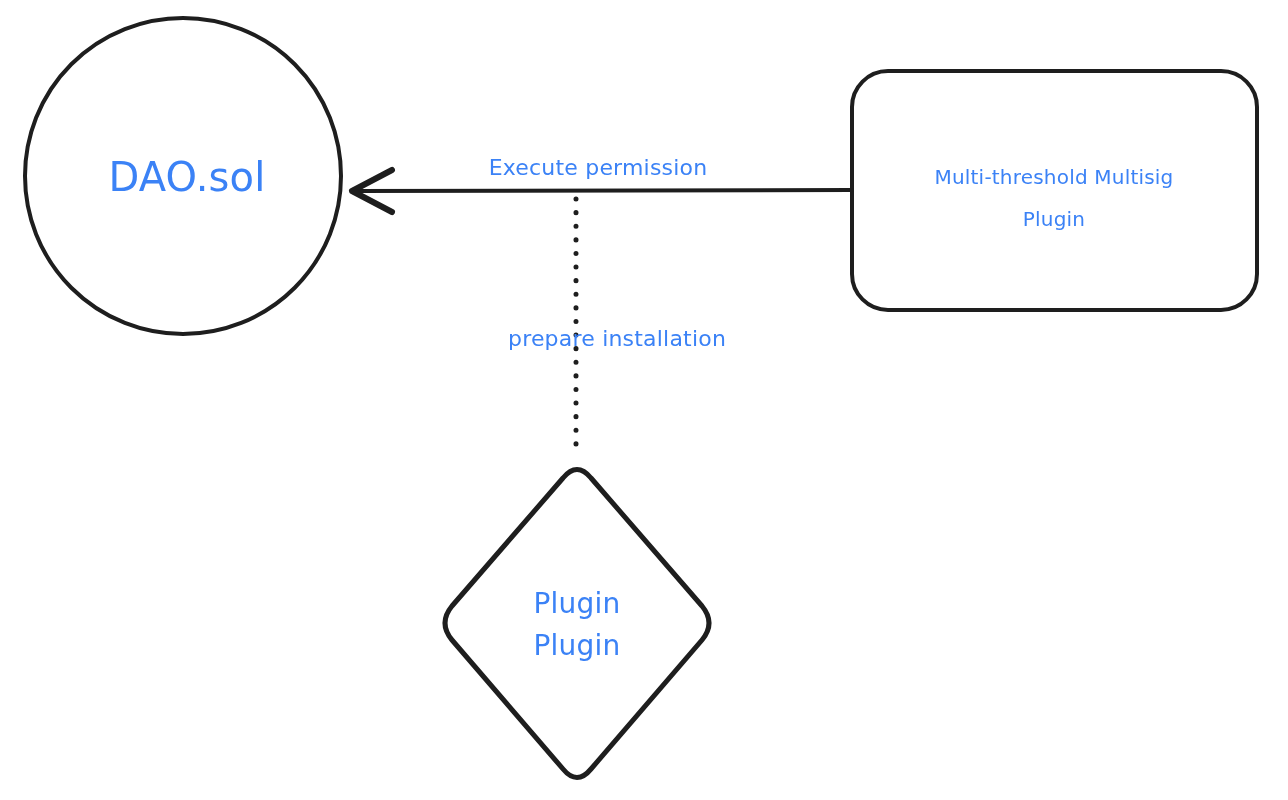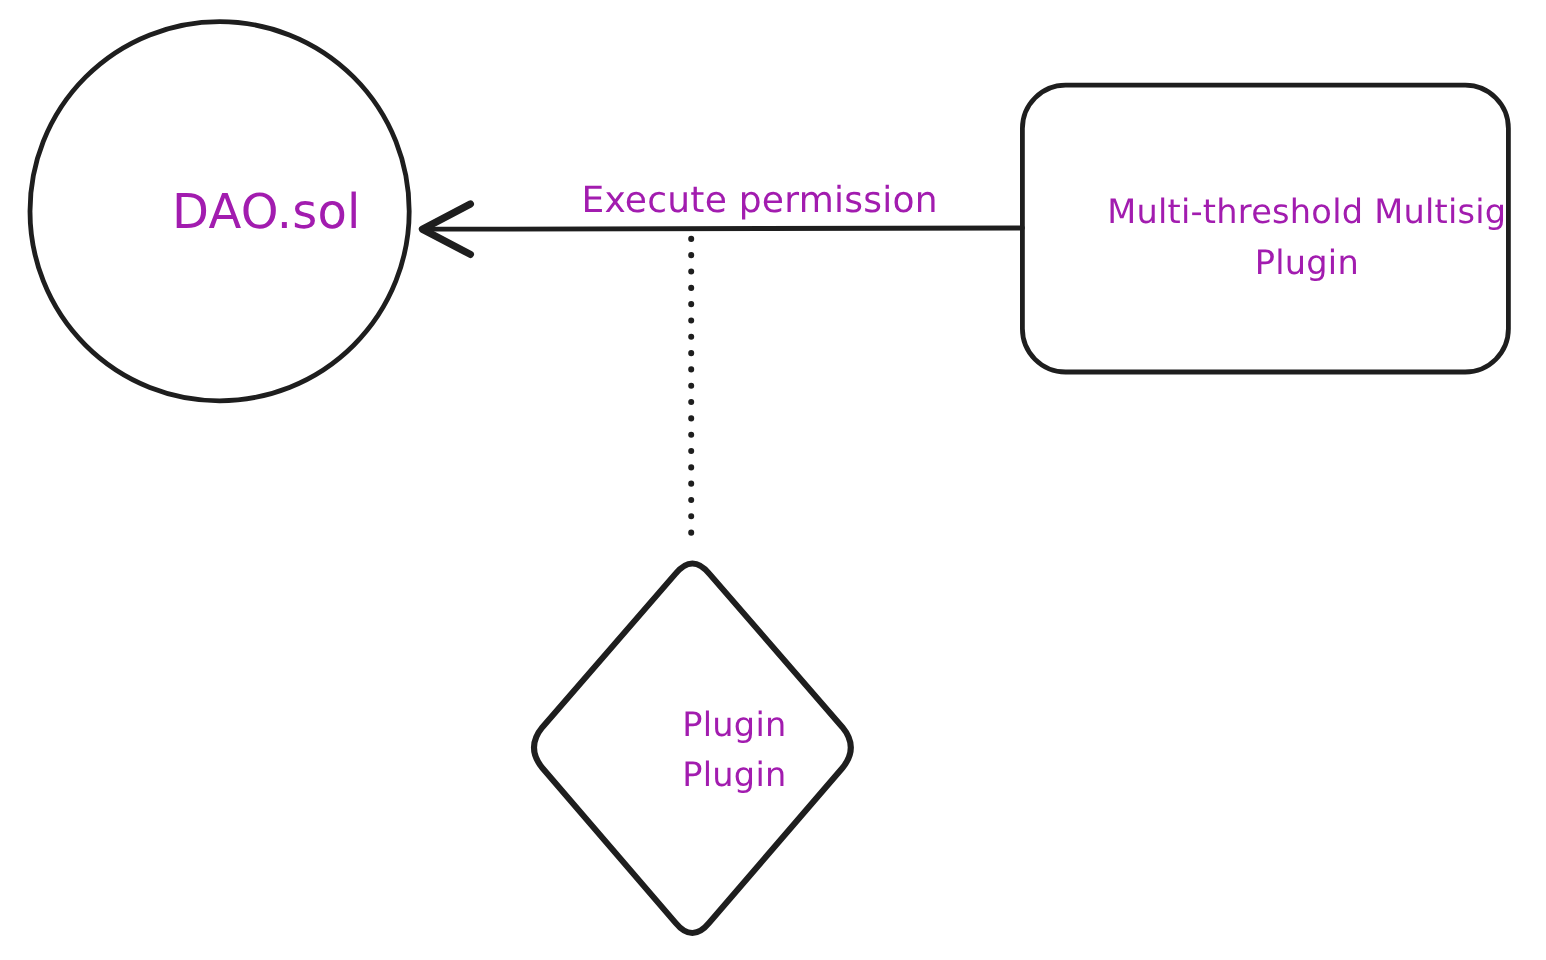--- a/index.html
+++ b/index.html
@@ -11,30 +11,29 @@
     font-family: "DejaVu Sans", sans-serif;
     color: #1e1e1e;
     overflow: hidden;
   }
   .shapes { position: absolute; top: 0; left: 0; }
   .label {
     position: absolute;
     transform: translate(-50%, -50%);
     text-align: center;
     white-space: nowrap;
-    color: #a21caf;
+    color: #3b82f6;
     letter-spacing: 0.2px;
     user-select: none;
-    margin-left: 35px;
   }
   .node-label-multiline { line-height: 42px; }
   .dao-label { font-size: 40px; }
-  .box-label { font-size: 28px; }
+  .box-label { font-size: 20px; }
   .diamond-label { font-size: 28px; }
-  .edge-label { font-size: 30px; }
+  .edge-label { font-size: 22px; }
 </style>
 </head>
 <body>
 
 <div class="canvas">
 
   <svg class="shapes" width="1288" height="800" viewBox="0 0 1288 800">
 
     <circle cx="183" cy="176" r="158" fill="none" stroke-width="4" stroke="#1e1e1e"></circle>
 
@@ -55,14 +54,15 @@
     <div>Plugin</div>
   </div>
 
   <div class="label diamond-label node-label-multiline" style="left:577px; top:625px;">
     <div>Plugin</div>
     <div>Plugin</div>
   </div>
 
   <div class="label edge-label" style="left:598px; top:167px;">Execute permission</div>
 
+  <div class="label edge-label" style="left:617px; top:338px;">prepare installation</div>
 
 </div>
 
 </body></html>

